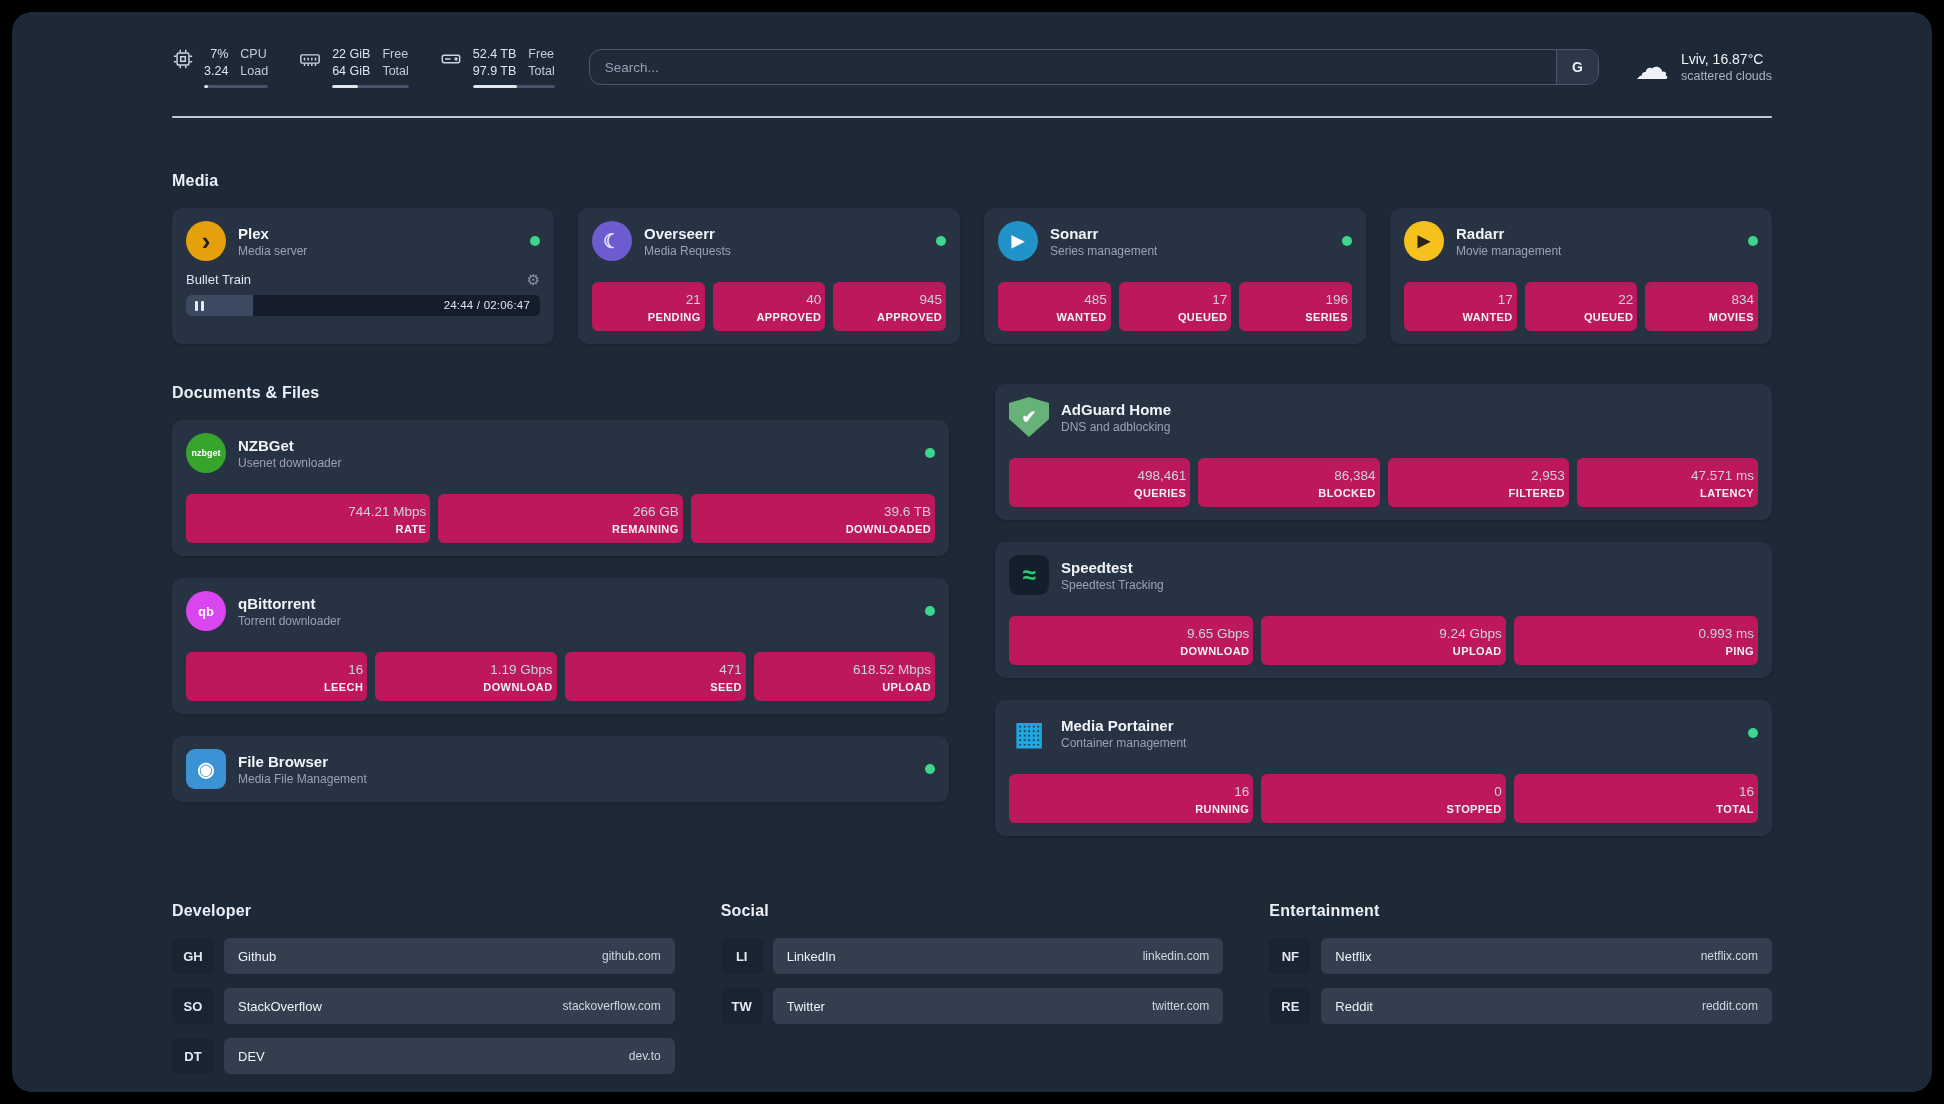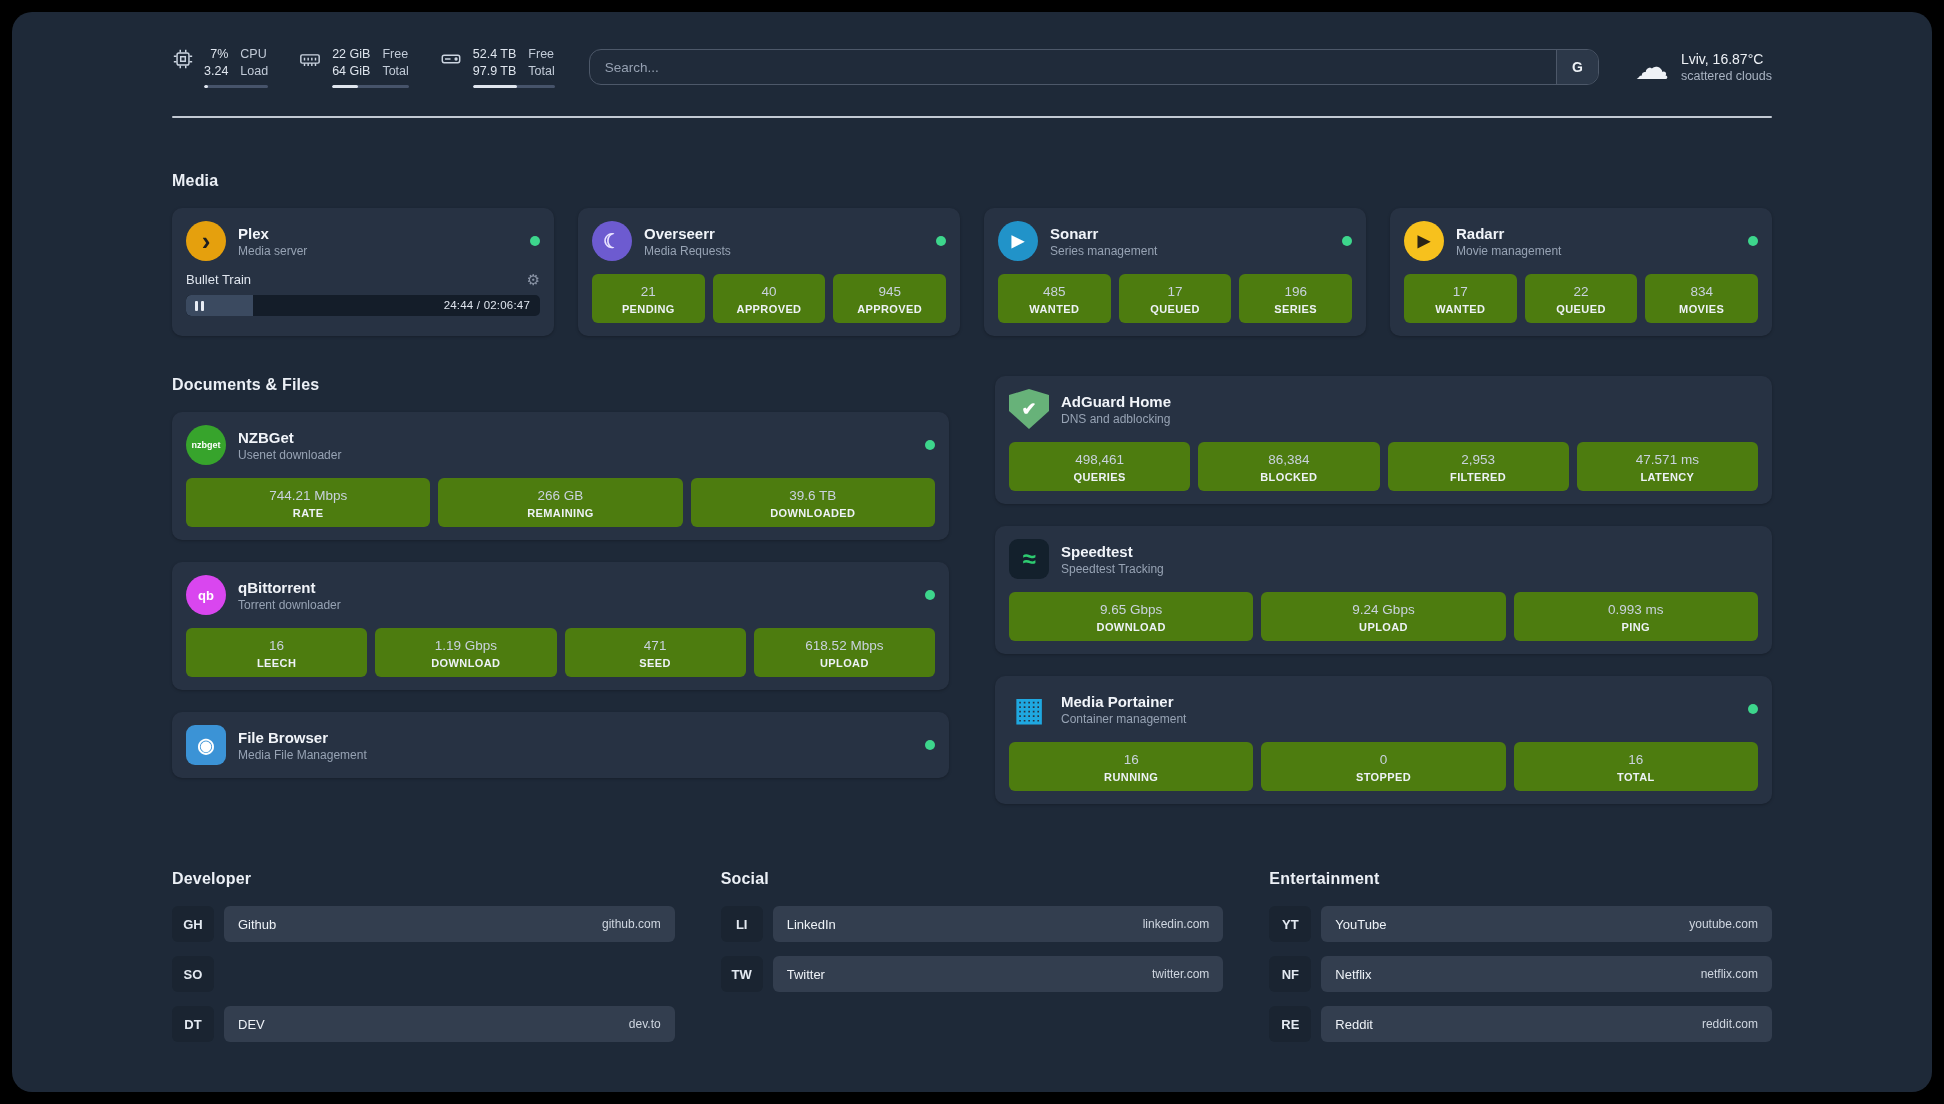--- a/index.html
+++ b/index.html
@@ -44,21 +44,21 @@
   .icon{width:40px;height:40px;border-radius:50%;display:flex;align-items:center;justify-content:center;font-weight:700;flex:0 0 40px;line-height:1;}
   .icon.square{border-radius:9px;}
   .icon.shield{border-radius:6px;clip-path:polygon(50% 0,100% 15%,100% 55%,50% 100%,0 55%,0 15%);}
   .icon.plain{background:transparent;}
   .titles{display:flex;flex-direction:column;min-width:0;}
   .svc-name{font-size:15px;font-weight:600;color:#f1f4f9;line-height:19px;white-space:nowrap;}
   .svc-sub{font-size:12px;color:#97a3b4;line-height:16px;white-space:nowrap;}
   .dot{width:10px;height:10px;border-radius:50%;margin-left:auto;align-self:center;flex:0 0 10px;}
 
   .stats{display:flex;gap:8px;margin-top:13px;}
-  .stat{flex:1;background:#4d7c0f;border-radius:6px;padding:9px 4px 8px;text-align:center;min-width:0;}
+  .stat{flex:1;background:#be185d;border-radius:6px;padding:9px 4px 8px;text-align:right;min-width:0;margin-top:8px;}
   .stat-val{font-size:13.5px;color:#c9d2de;line-height:17px;white-space:nowrap;overflow:hidden;}
   .stat-lab{font-size:11px;font-weight:700;color:#eef2f7;letter-spacing:.4px;margin-top:3px;white-space:nowrap;}
 
   
   .player{margin-top:11px;text-align:center;}
   .p-toprow{display:flex;align-items:center;}
   .p-title{font-size:13px;color:#dfe5ee;}
   .p-gear{margin-left:auto;color:#8a94a6;font-size:15px;cursor:pointer;line-height:1;}
   .p-bar{margin-top:8px;height:21px;background:#141d29;border-radius:5px;position:relative;overflow:hidden;}
   .p-fill{height:100%;background:#3b4a60;border-radius:5px 0 0 5px;}
@@ -432,20 +432,24 @@
           <div class="bm-items">
             <div class="bm-row">
               <div class="bm-abbr">GH</div>
               <div class="bm-bar">
                 <span class="bm-name">Github</span>
                 <span class="bm-url">github.com</span>
               </div>
             </div>
             <div class="bm-row">
               <div class="bm-abbr">SO</div>
+              <div class="bm-bar">
+                <span class="bm-name">StackOverflow</span>
+                <span class="bm-url">stackoverflow.com</span>
+              </div>
             </div>
             <div class="bm-row">
               <div class="bm-abbr">DT</div>
               <div class="bm-bar">
                 <span class="bm-name">DEV</span>
                 <span class="bm-url">dev.to</span>
               </div>
             </div>
           </div>
         </div>
@@ -465,27 +469,20 @@
                 <span class="bm-name">Twitter</span>
                 <span class="bm-url">twitter.com</span>
               </div>
             </div>
           </div>
         </div>
         <div>
           <h3>Entertainment</h3>
           <div class="bm-items">
             <div class="bm-row">
-              <div class="bm-abbr">YT</div>
-              <div class="bm-bar">
-                <span class="bm-name">YouTube</span>
-                <span class="bm-url">youtube.com</span>
-              </div>
-            </div>
-            <div class="bm-row">
               <div class="bm-abbr">NF</div>
               <div class="bm-bar">
                 <span class="bm-name">Netflix</span>
                 <span class="bm-url">netflix.com</span>
               </div>
             </div>
             <div class="bm-row">
               <div class="bm-abbr">RE</div>
               <div class="bm-bar">
                 <span class="bm-name">Reddit</span>

